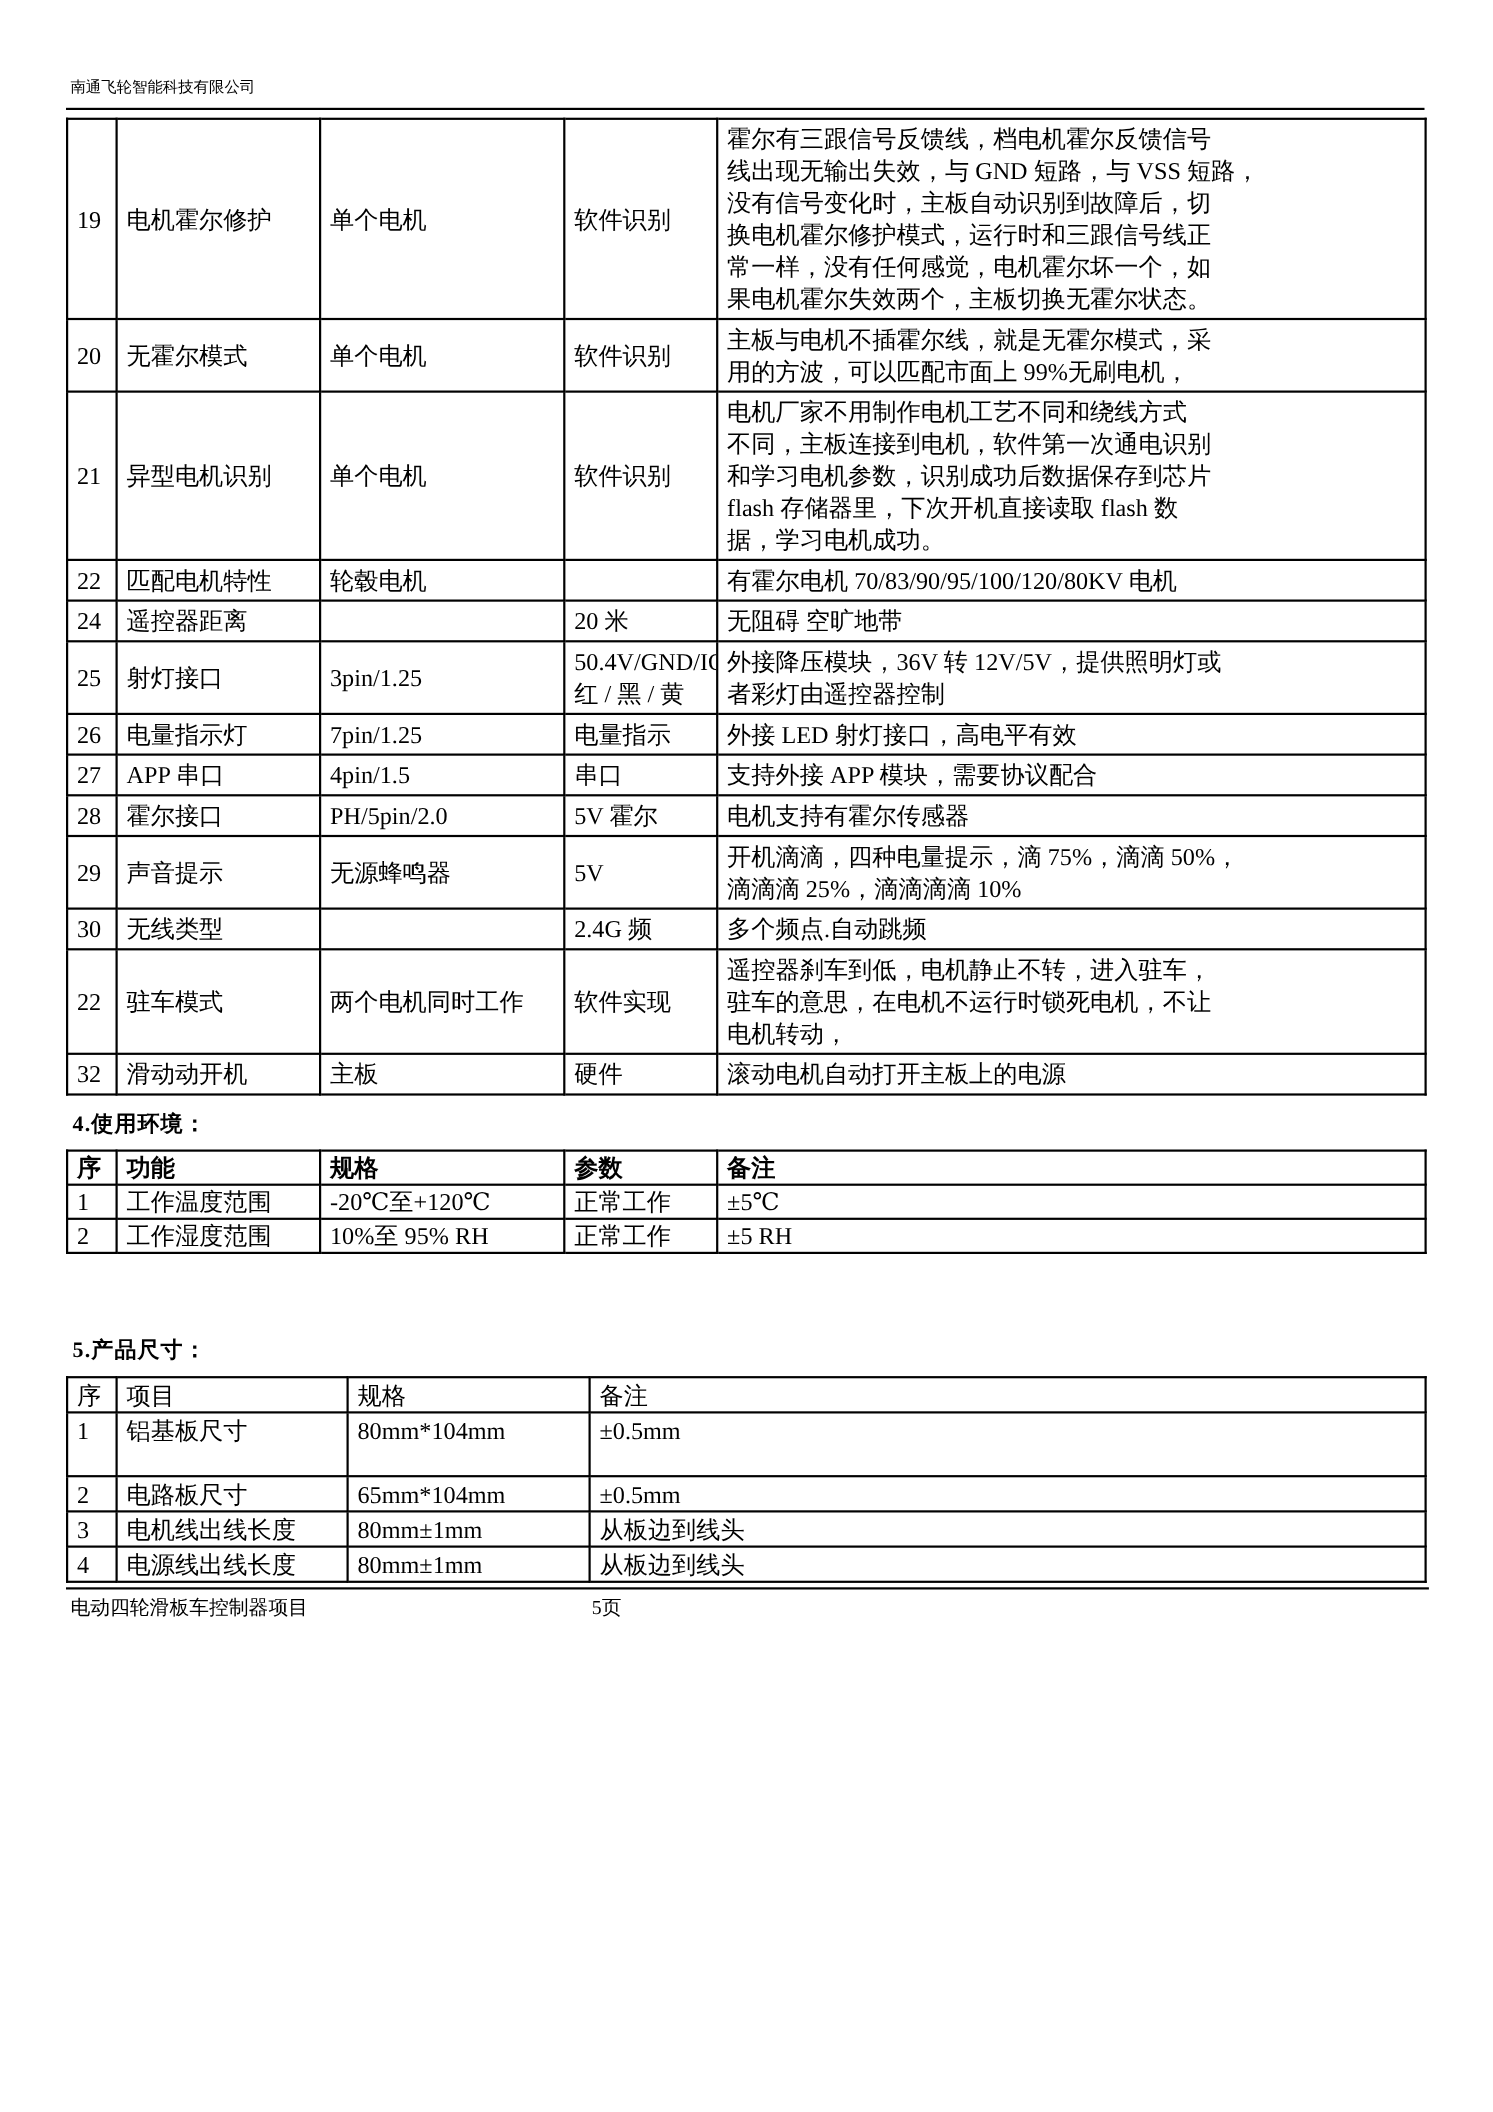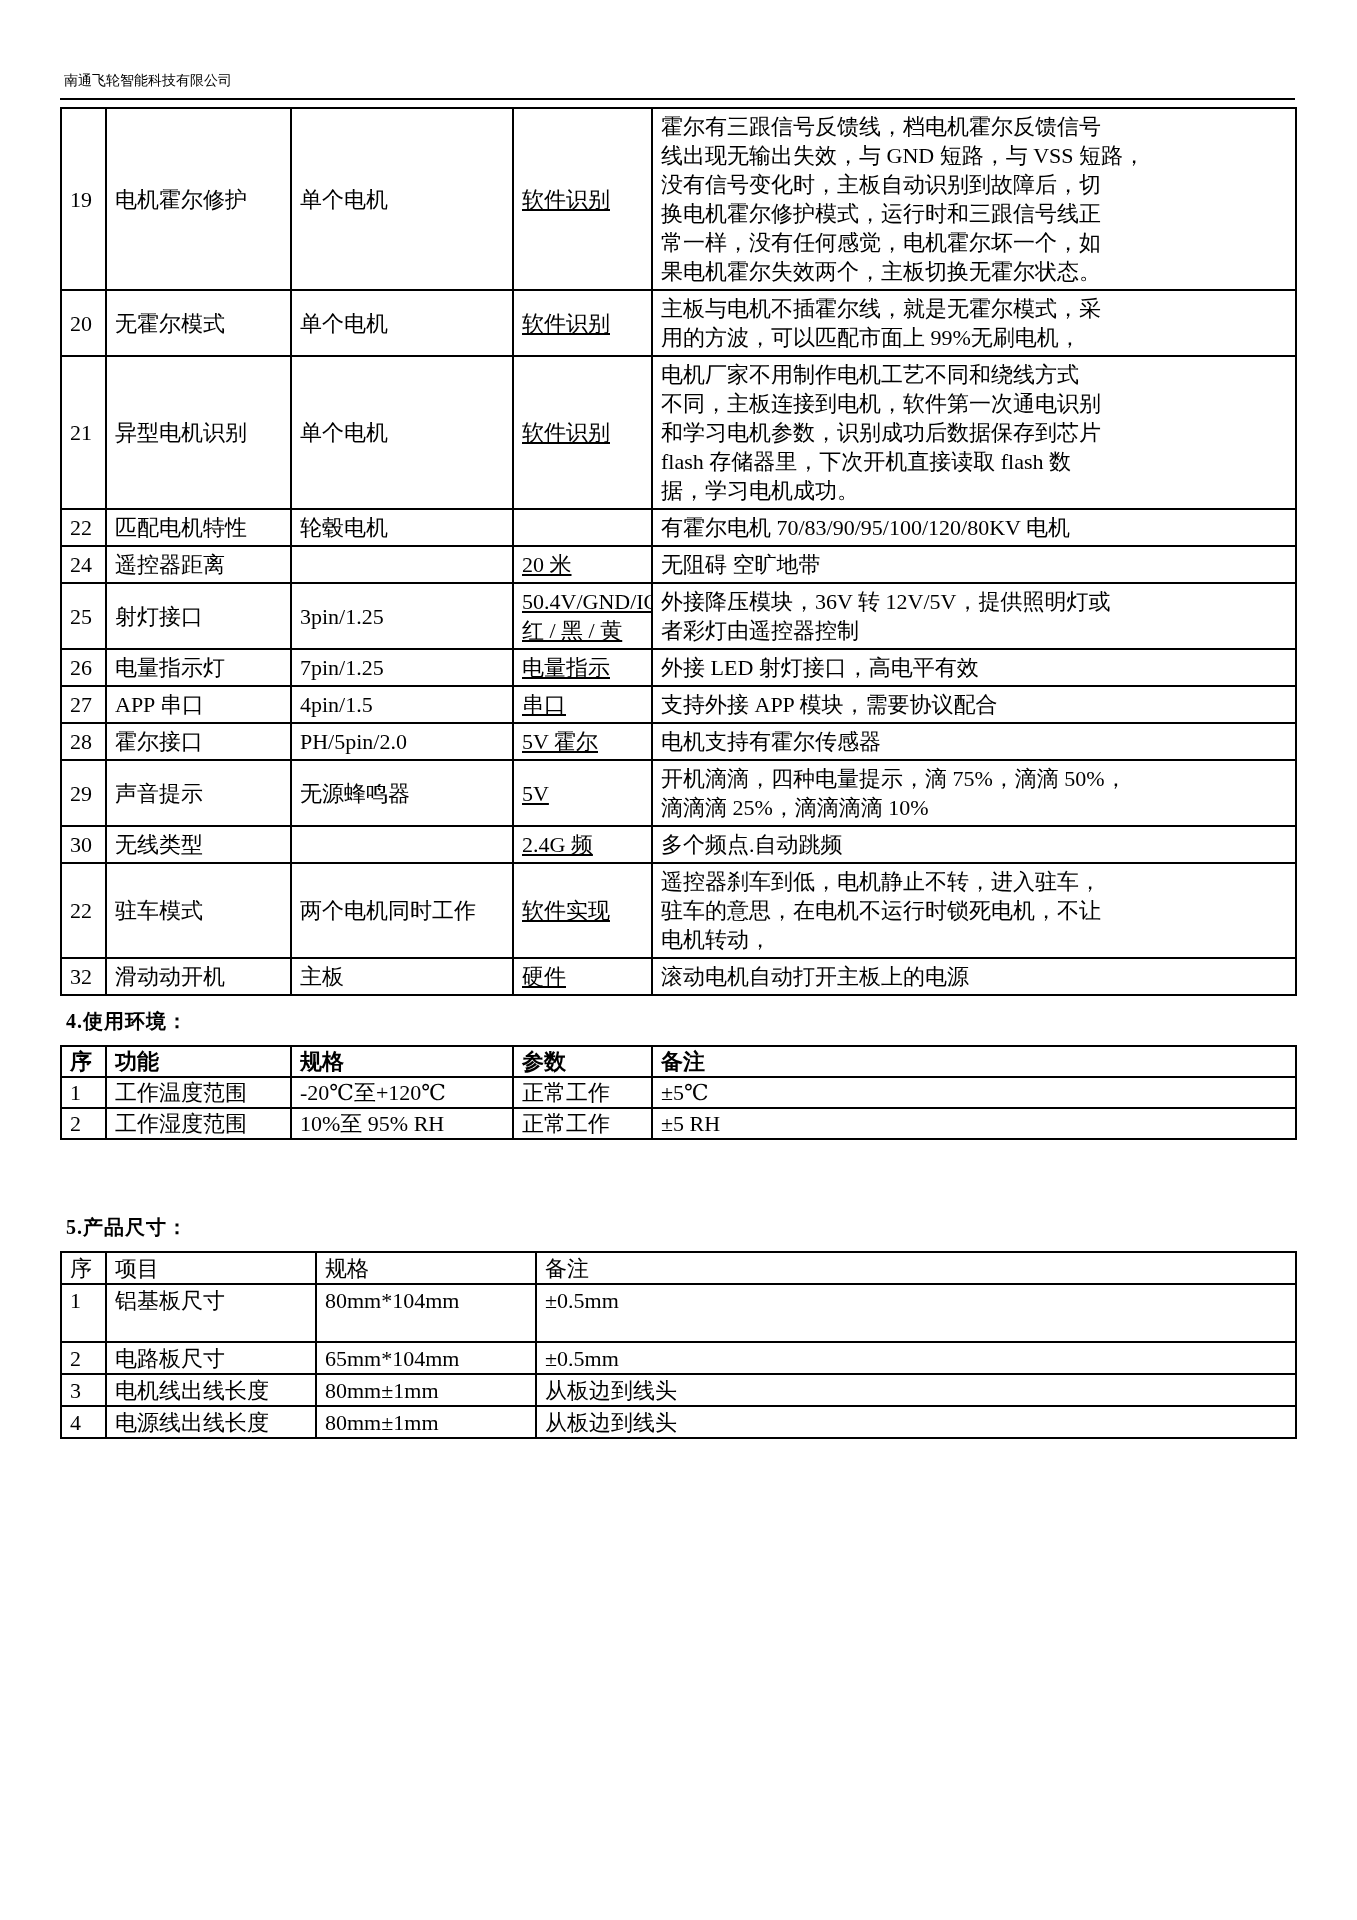--- a/index.html
+++ b/index.html
@@ -25,21 +25,21 @@
     padding: 3px 8px;
     font-size: 22px; line-height: 29px;
     vertical-align: middle;
     text-align: left;
     font-weight: normal;
     white-space: pre-line;
     overflow: hidden;
   }
   .c-no { padding-left: 7px; margin-left: 12px; }
   .vtop { vertical-align: top; padding-top: 5px; }
-  .c-param { font-size: 20px; text-decoration: underline; }
+  .c-param { font-size: 20px; }
 
   .sec-title {
     font-size: 20px; font-weight: bold;
     margin: 12px 0 10px 6px; letter-spacing: 1px;
   }
   .sec-title.dim { margin-top: 74px; }
 
   .env td, .env th, .size td, .size th { padding-top: 0; padding-bottom: 0; }
   .env th { font-weight: bold; }
   .size td, .size th { vertical-align: top; padding-top: 1px; }
@@ -252,14 +252,18 @@
       </tr>
       <tr style="height:30px">
         <td class="c-no">4</td>
         <td>电源线出线长度</td>
         <td>80mm±1mm</td>
         <td>从板边到线头</td>
       </tr>
     </tbody>
   </table>
 
+  <div class="doc-footer">
+    <span>电动四轮滑板车控制器项目</span>
+    <span class="page-num">5页</span>
+  </div>
 
 </div>
 
 </body></html>

